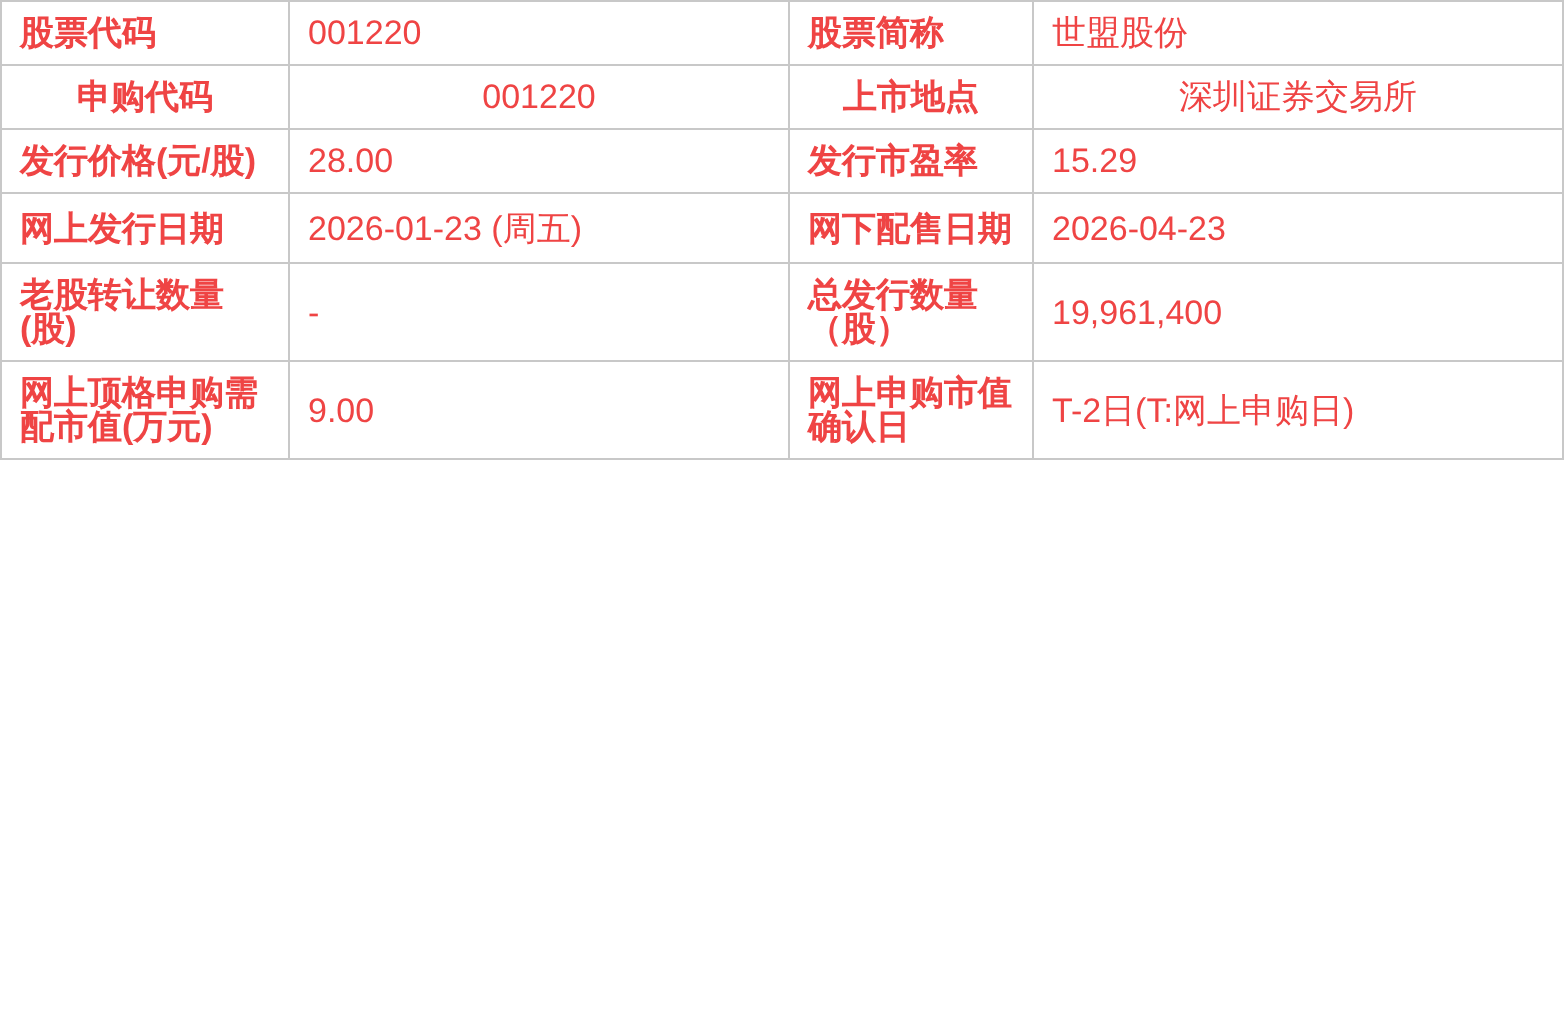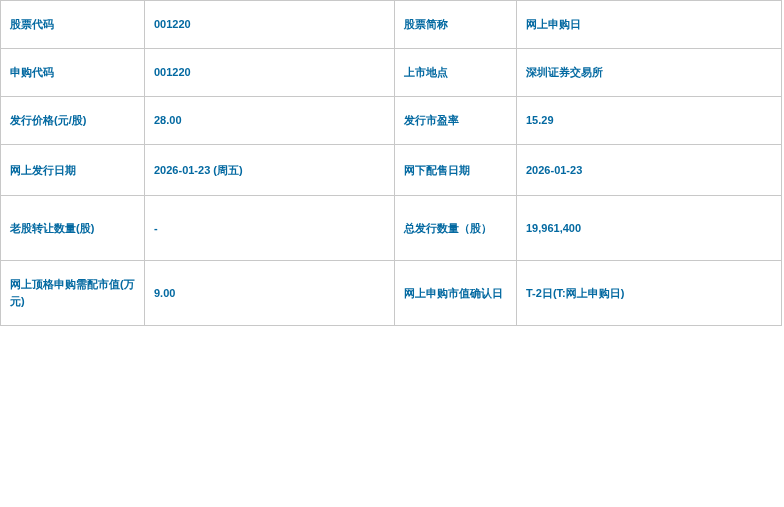--- a/index.html
+++ b/index.html
@@ -28,35 +28,35 @@
     border-left: 1px solid #c8c8c8;
   }
   table.ipo-table col.c1 { width: 144px; }
   table.ipo-table col.c2 { width: 250px; }
   table.ipo-table col.c3 { width: 122px; }
   table.ipo-table col.c4 { width: 265px; }
 
   table.ipo-table td {
     border-right: 1px solid #c8c8c8;
     border-bottom: 1px solid #c8c8c8;
-    padding: 8px 9px;
-    font-size: 11px;
+    padding: 0 9px;
+    font-size: 17px;
     line-height: 17px;
     vertical-align: middle;
-    color: #0369a1;
+    color: #ef4444;
     word-break: break-word;
   }
   td.label {
     font-weight: bold;
   }
   td.value {
-    font-weight: bold;
+    font-weight: normal;
   }
   tr.r1 td { height: 31px; }
-  tr.r2 td { height: 31px; }
+  tr.r2 td { height: 31px; text-align: center; }
   tr.r3 td { height: 31px; }
   tr.r4 td { height: 48px; }
   tr.r5 td { height: 50px; }
   tr.r6 td { height: 34px; }
   tr.r7 td { height: 48px; }
   tr.r8 td { height: 48px; }
   tr.r9 td { height: 48px; }
   tr.r10 td { height: 48px; }
   tr.r11 td { height: 48px; }
 </style>
@@ -69,39 +69,39 @@
       <col class="c1">
         <col class="c2">
         <col class="c3">
         <col class="c4">
     </colgroup>
     <tbody>
       <tr class="r1">
         <td class="label">股票代码</td>
         <td class="value">001220</td>
         <td class="label">股票简称</td>
-        <td class="value">网上申购日</td>
+        <td class="value">世盟股份</td>
       </tr>
       <tr class="r2">
         <td class="label">申购代码</td>
         <td class="value">001220</td>
         <td class="label">上市地点</td>
         <td class="value">深圳证券交易所</td>
       </tr>
       <tr class="r3">
         <td class="label">发行价格(元/股)</td>
         <td class="value">28.00</td>
         <td class="label">发行市盈率</td>
         <td class="value">15.29</td>
       </tr>
       <tr class="r6">
         <td class="label">网上发行日期</td>
         <td class="value">2026-01-23 (周五)</td>
         <td class="label">网下配售日期</td>
-        <td class="value">2026-01-23</td>
+        <td class="value">2026-04-23</td>
       </tr>
       <tr class="r8">
         <td class="label">老股转让数量(股)</td>
         <td class="value">-</td>
         <td class="label">总发行数量（股）</td>
         <td class="value">19,961,400</td>
       </tr>
       <tr class="r10">
         <td class="label">网上顶格申购需配市值(万元)</td>
         <td class="value">9.00</td>

